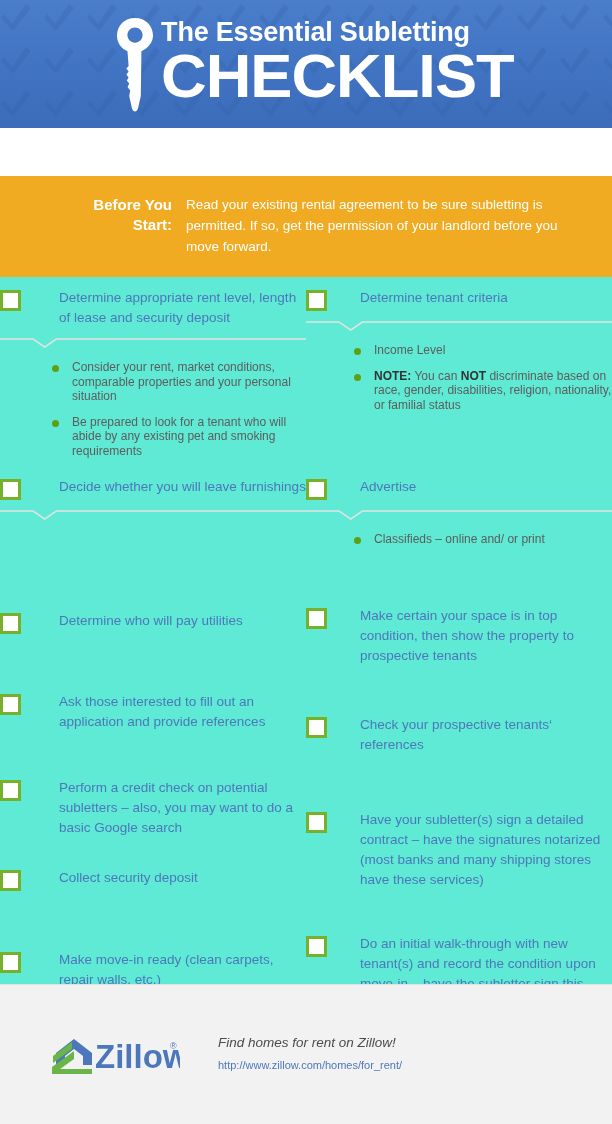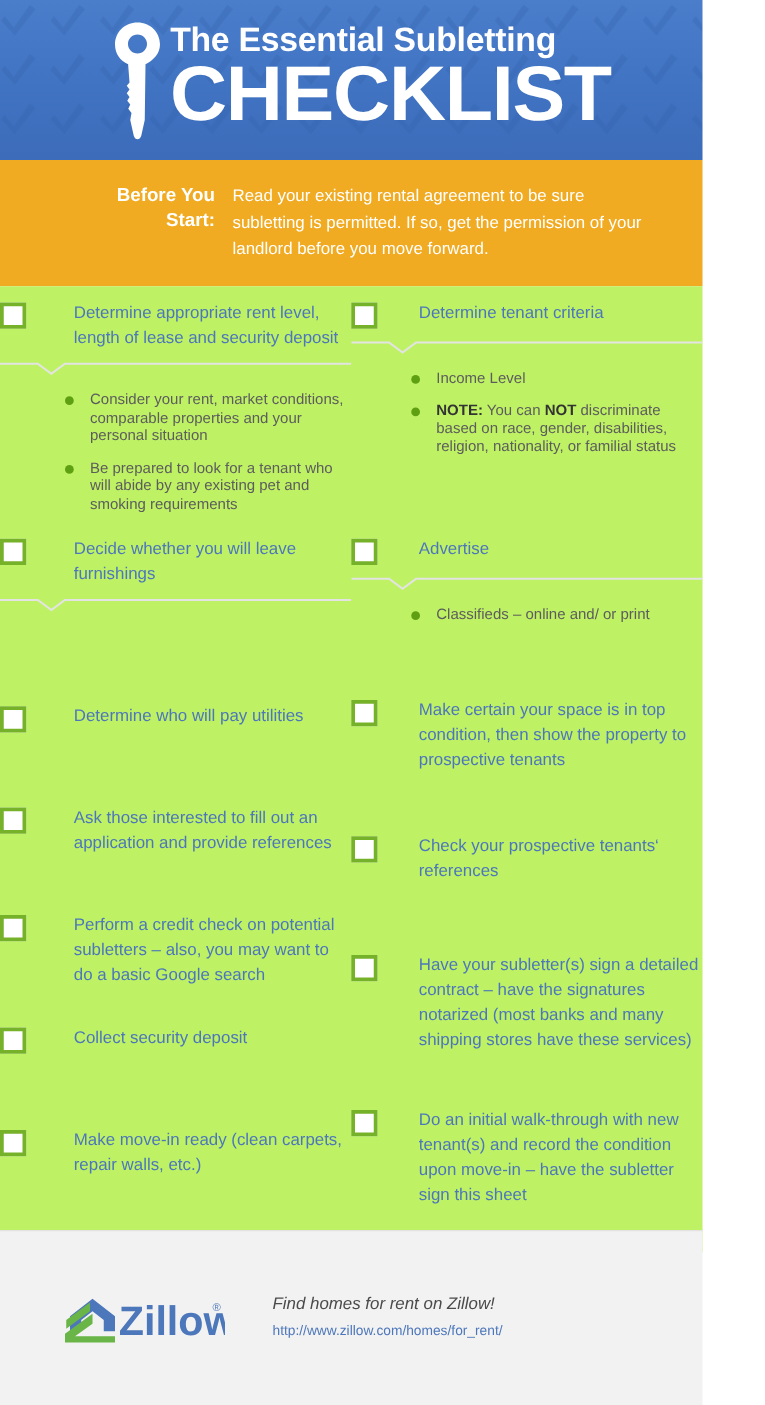--- a/index.html
+++ b/index.html
@@ -3,21 +3,21 @@
 <meta charset="utf-8">
 <style>
   * { box-sizing: border-box; margin: 0; padding: 0; }
   html, body {
     width: 612px;
     height: 1124px;
     background: #ffffff;
     font-family: "Liberation Sans", sans-serif;
     overflow: hidden;
   }
-  .page { position: relative; width: 562px; height: 1124px; background: #ffffff; }
+  .page { position: relative; width: 612px; height: 1124px; background: #ffffff; }
 
   
   .header {
     position: relative;
     height: 128px;
     background:
       linear-gradient(180deg, #4a7ecb 0%, #4073c2 55%, #3c6cba 100%);
     overflow: hidden;
   }
   .header-pattern {
@@ -53,20 +53,21 @@
     transform-origin: left center;
     font-family: "Liberation Sans", sans-serif;
   }
 
   
   .band {
     background: #f0ab22;
     padding: 18px 34px 20px 34px;
     display: flex;
     align-items: flex-start;
+    margin-top: 48px;
   }
   .band-label {
     width: 152px;
     flex: none;
     text-align: right;
     color: #ffffff;
     font-weight: bold;
     font-size: 15px;
     line-height: 20px;
     padding-right: 14px;
@@ -76,21 +77,21 @@
     color: #ffffff;
     font-size: 13.5px;
     line-height: 21px;
     flex: 1;
   }
 
   
   .columns {
     display: flex;
     padding: 10px 0 0 0;
-    background: #bef264;
+    background: #5eead4;
     height: 773px;
   }
   .col { width: 50%; padding: 0 16px 0 26px; position: relative; }
   .col.right { padding-left: 16px; padding-right: 22px; }
 
   .entry { position: relative; }
   .entry-head { display: flex; align-items: flex-start; }
   .checkbox {
     width: 21px; height: 21px;
     border: 3px solid #76b12a;

